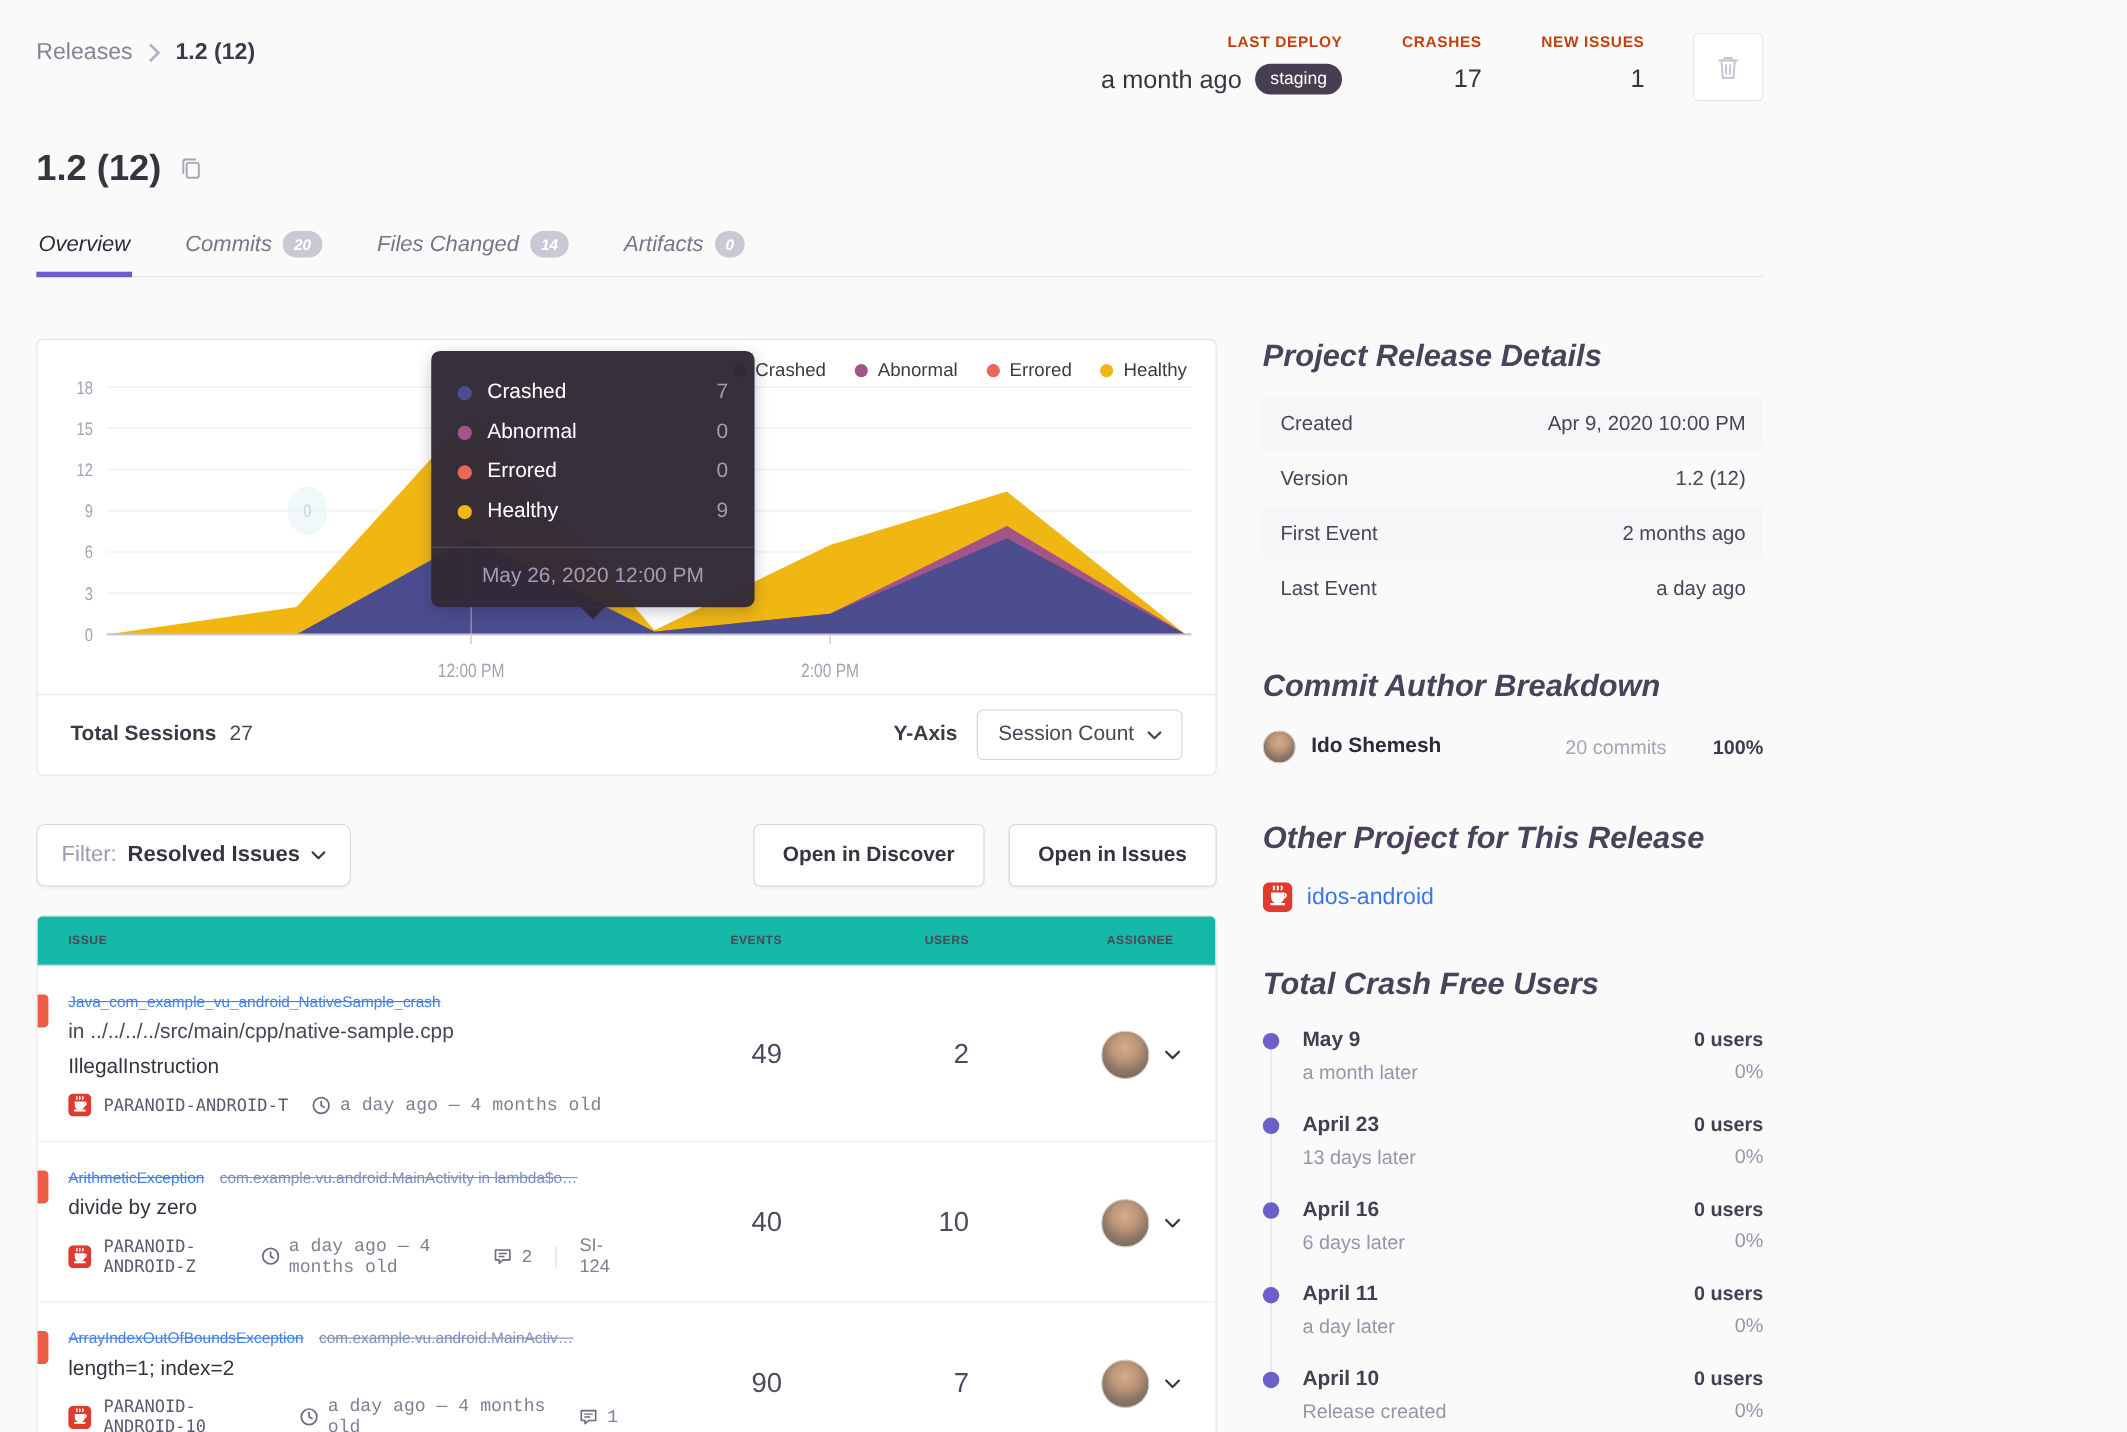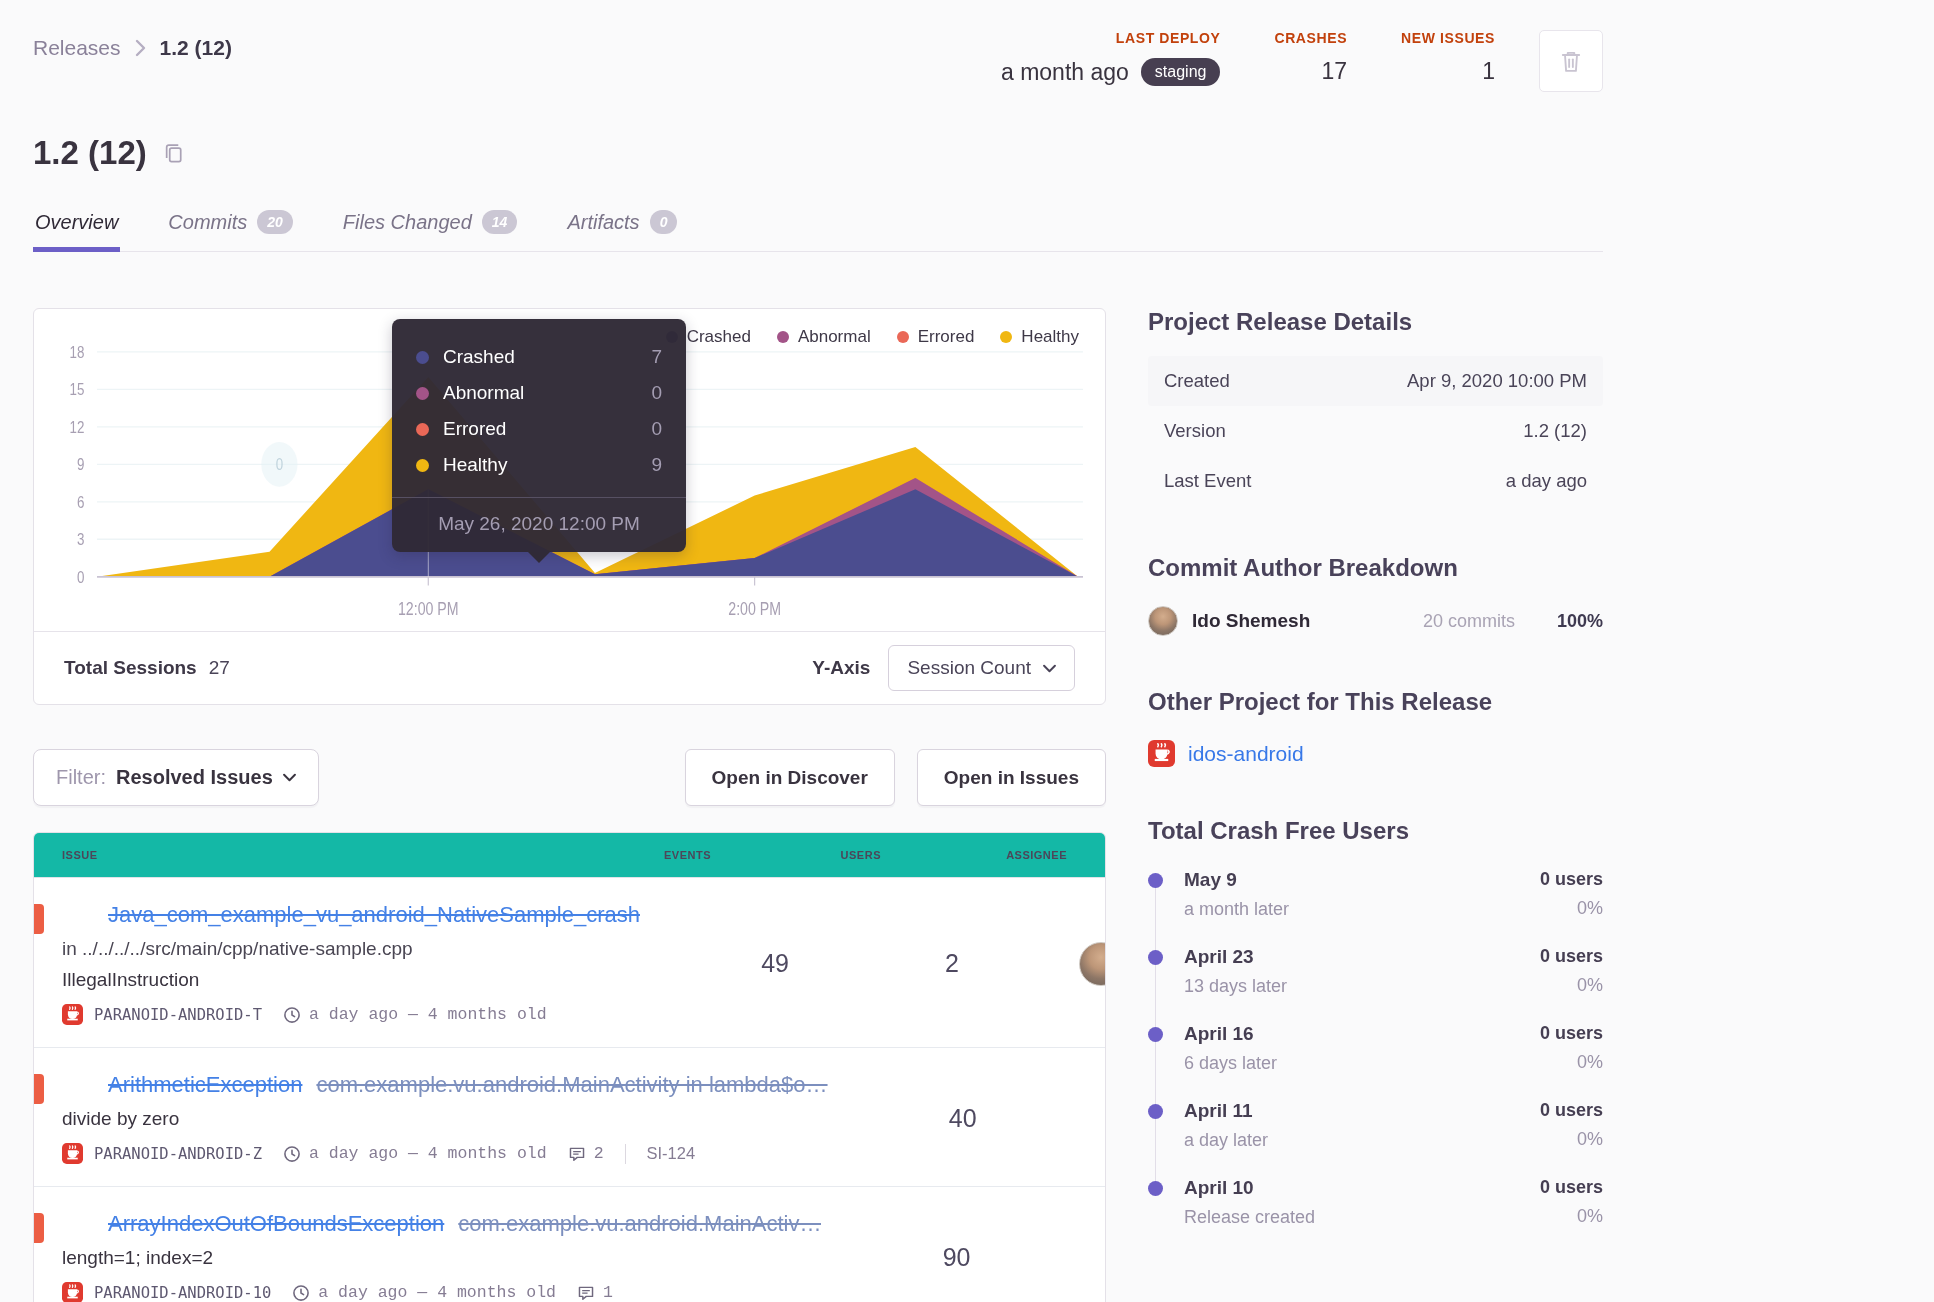--- a/index.html
+++ b/index.html
@@ -65,38 +65,38 @@
 
   
   .issues-card { margin-top: 26px; overflow: hidden; }
   .t-grid { display: grid; grid-template-columns: 1fr 175px 170px 170px; }
   .t-head { background: #14b8a6; border-bottom: 1px solid #DFE3E8; padding: 16px 28px; font-size: 11px; font-weight: bold; letter-spacing: .5px; color: #4C4659; }
   .t-head .num, .cell-num { text-align: right; padding-right: 26px; }
   .t-head .asg { text-align: right; padding-right: 10px; }
   .issue-row { position: relative; padding: 24px 28px 22px; align-items: center; }
   .issue-row + .issue-row { border-top: 1px solid #E7EAEF; }
   .unhandled-marker { position: absolute; left: 0; top: 26px; width: 10px; height: 30px; background: #EC5E44; border-radius: 0 4px 4px 0; }
-  .issue-title { font-size: 22px; margin-bottom: 10px; white-space: nowrap; overflow: hidden; text-overflow: ellipsis; margin-left: 46px; }
+  .issue-title { font-size: 14px; margin-bottom: 10px; white-space: nowrap; overflow: hidden; text-overflow: ellipsis; }
   .issue-link { color: #4481E6; text-decoration: line-through; cursor: pointer; }
   .issue-culprit { color: #7C8FBE; text-decoration: line-through; margin-left: 14px; }
   .issue-location { font-size: 19px; color: #4A4653; margin-bottom: 9px; }
   .issue-message { font-size: 19px; color: #39333F; margin-bottom: 13px; }
   .issue-meta { display: flex; align-items: center; gap: 11px; font-size: 16.5px; color: #857C93; }
   .proj-slug { font-family: "DejaVu Sans Mono", monospace; font-size: 15.5px; color: #5E5870; }
   .meta-group { display: flex; align-items: center; gap: 8px; margin-left: 10px; font-family: Liberation Mono, monospace; }
   .meta-div { width: 1px; height: 20px; background: #DCD8E0; margin: 0 10px; }
   .cell-num { font-size: 25px; color: #4E4960; }
   .cell-assignee { display: flex; align-items: center; justify-content: flex-end; gap: 14px; padding-right: 4px; }
   .avatar { border-radius: 50%; background: radial-gradient(circle at 50% 34%, #D3AD8D 0%, #BD9678 34%, #8D7666 62%, #6B6058 100%); border: 1px solid #CEC8C2; }
   .avatar.a44 { width: 44px; height: 44px; }
   .avatar.a30 { width: 30px; height: 30px; }
   .chev { color: #39333F; display: flex; cursor: pointer; }
 
   
-  .side-heading { font-size: 24px; font-weight: bold; color: #49425A; }
+  .side-heading { font-size: 28px; font-weight: bold; color: #49425A; font-style: italic; }
   .detail-rows { margin-top: 20px; }
   .detail-row { display: flex; justify-content: space-between; padding: 14px 16px; font-size: 18.5px; color: #4A4458; border-radius: 4px; }
   .detail-row.striped { background: #F6F6F8; }
   .authors-section { margin-top: 48px; }
   .author-row { display: flex; align-items: center; margin-top: 24px; }
   .author-name { font-size: 19px; font-weight: bold; color: #2F2936; margin-left: 14px; }
   .author-commits { margin-left: auto; font-size: 18px; color: #A9A3B4; }
   .author-pct { font-size: 18px; font-weight: bold; color: #3E3950; margin-left: 42px; }
   .other-section { margin-top: 52px; }
   .proj-link-row { display: flex; align-items: center; gap: 13px; margin-top: 24px; }
@@ -482,20 +482,24 @@
         <div class="side-heading">Project Release Details</div>
         <div class="detail-rows">
           <div class="detail-row striped">
             <span>Created</span>
             <span>Apr 9, 2020 10:00 PM</span>
           </div>
           <div class="detail-row">
             <span>Version</span>
             <span>1.2 (12)</span>
           </div>
+          <div class="detail-row striped">
+            <span>First Event</span>
+            <span>2 months ago</span>
+          </div>
           <div class="detail-row">
             <span>Last Event</span>
             <span>a day ago</span>
           </div>
         </div>
       </div>
 
       <div class="authors-section">
         <div class="side-heading">Commit Author Breakdown</div>
         <div class="author-row">

